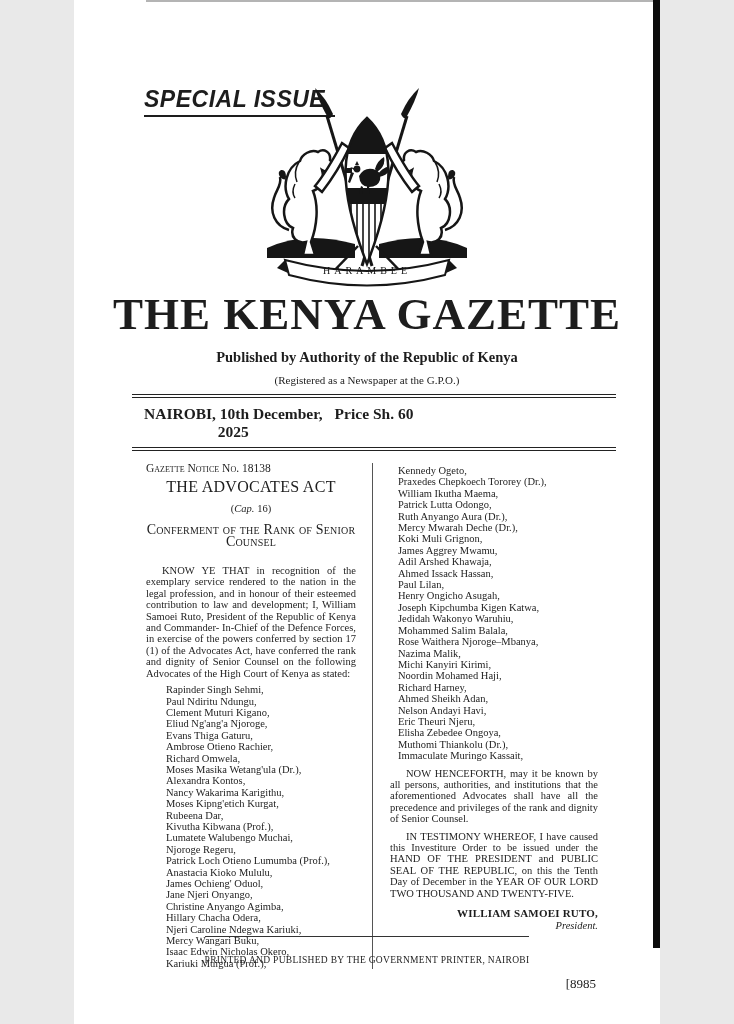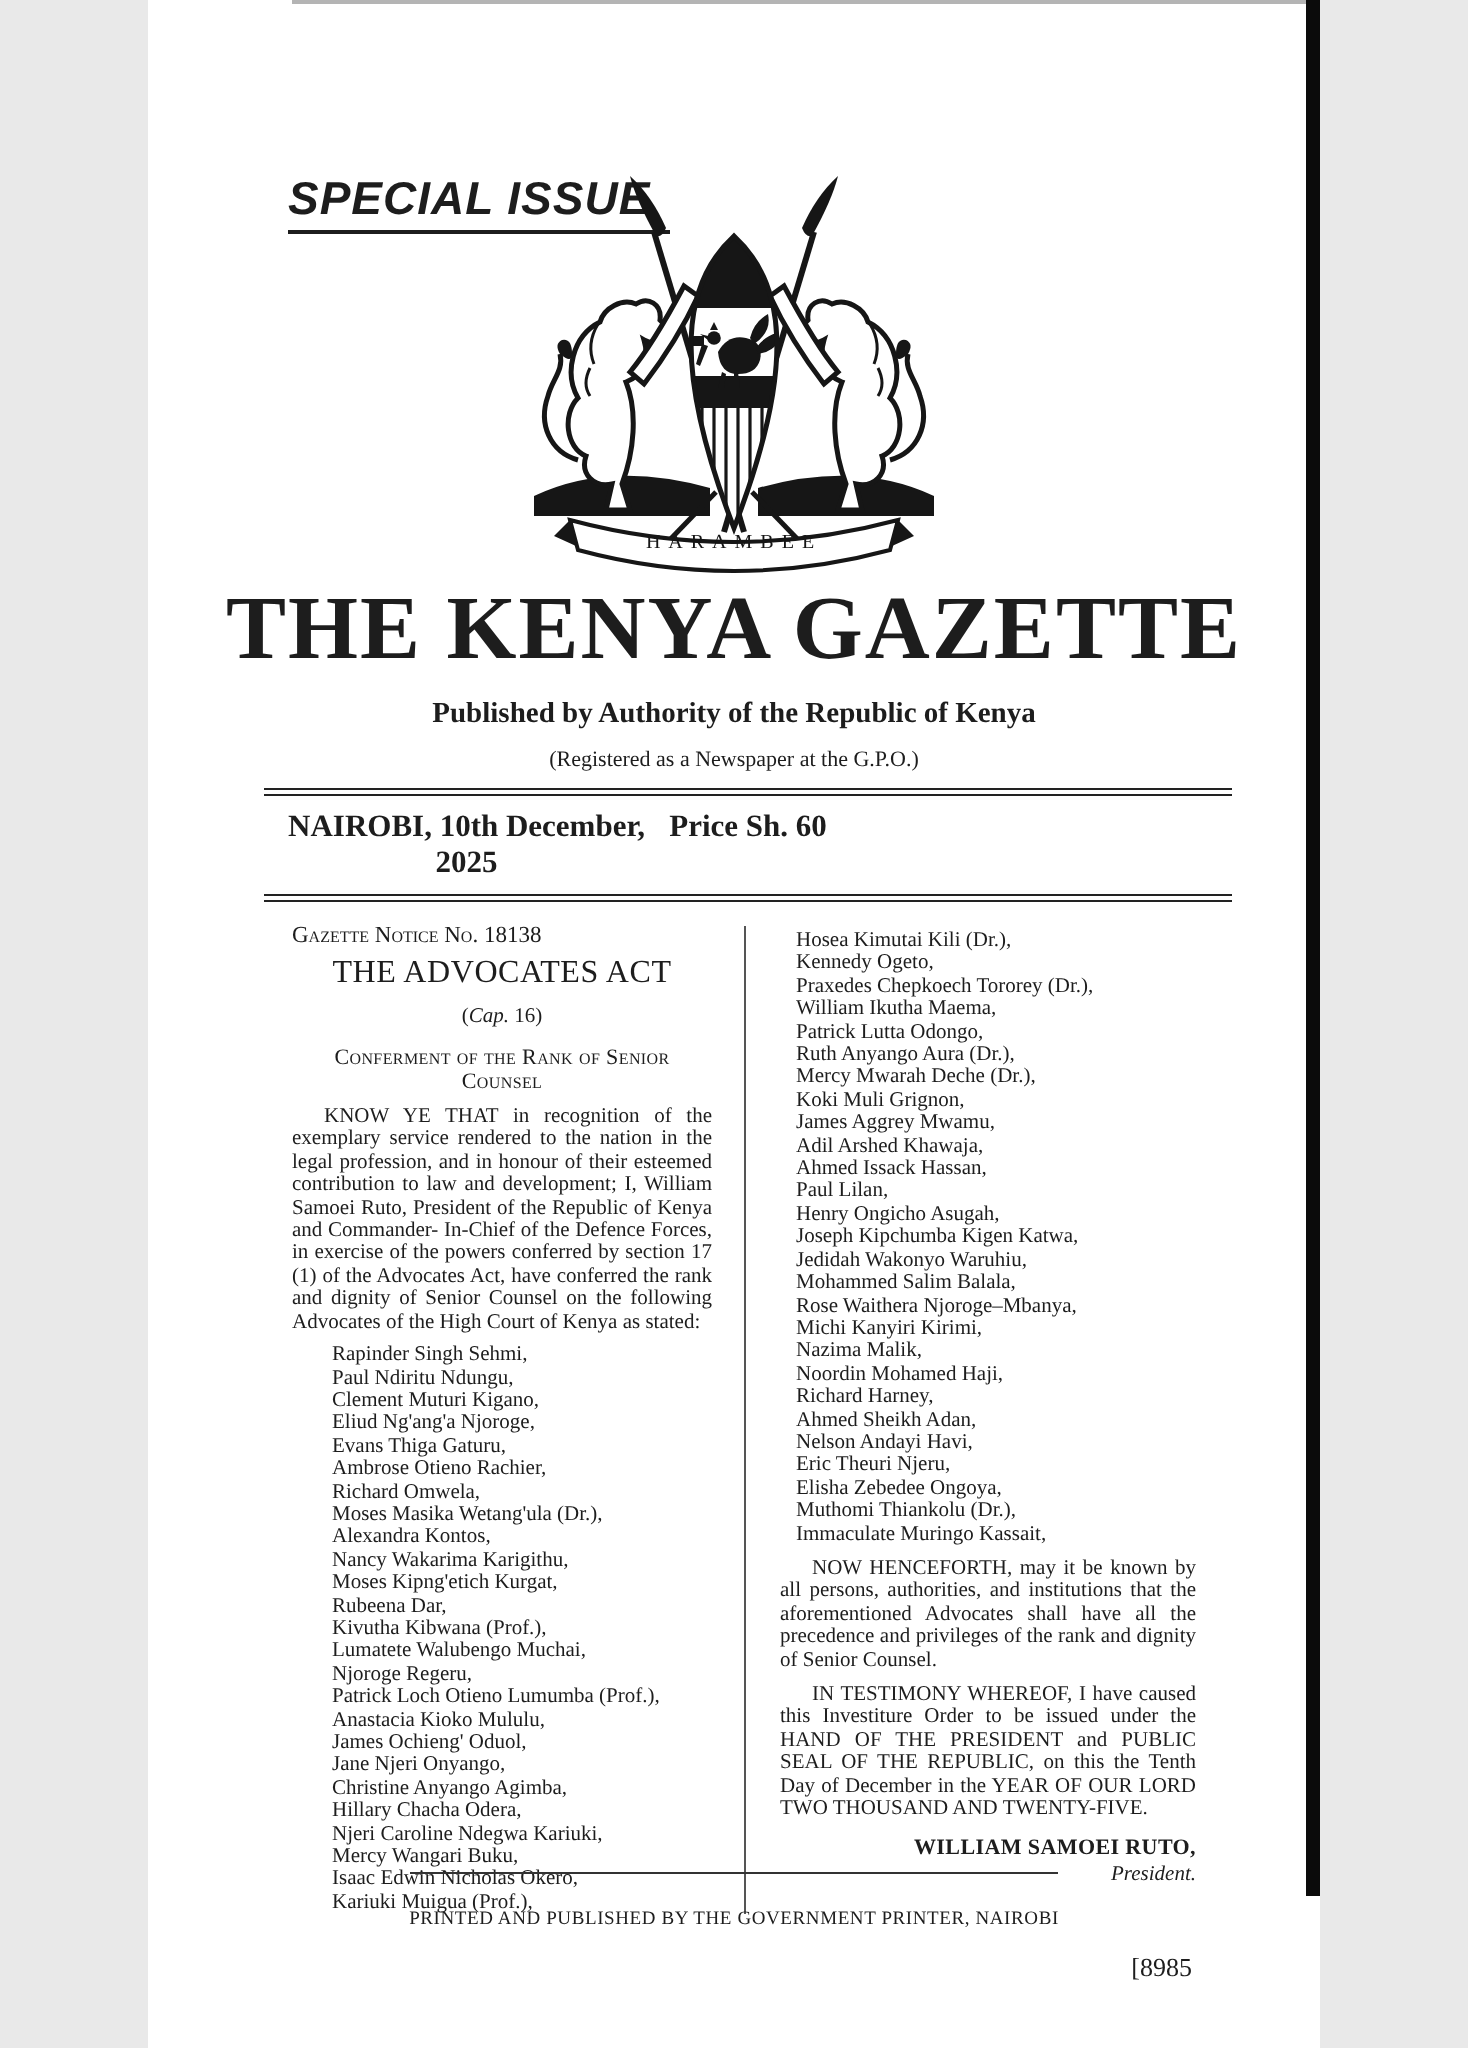--- a/index.html
+++ b/index.html
@@ -86,22 +86,22 @@
     font-variant: small-caps;
     font-size: 11.5px;
     margin-bottom: 7px;
   }
   .act-title { text-align: center; font-size: 16px; letter-spacing: .3px; margin-bottom: 10px; }
   .cap-line { text-align: center; margin-bottom: 10px; }
   .cap-line .it { font-style: italic; }
   .subject {
     text-align: center;
     font-variant: small-caps;
-    font-size: 11px; letter-spacing: .2px;
-    margin-bottom: 6px;
+    font-size: 14px; letter-spacing: .2px;
+    margin-bottom: 18px;
   }
   .para {
     text-align: justify;
     text-indent: 16px;
     margin-bottom: 5px;
   }
   .name-list { margin-left: 20px; margin-top: 2px; }
   .name-line { white-space: nowrap; }
   .para-block { margin-top: 6px; }
   .signature { margin-top: 9px; text-align: right; }
@@ -244,39 +244,38 @@
           <div class="name-line">Hillary Chacha Odera,</div>
           <div class="name-line">Njeri Caroline Ndegwa Kariuki,</div>
           <div class="name-line">Mercy Wangari Buku,</div>
           <div class="name-line">Isaac Edwin Nicholas Okero,</div>
           <div class="name-line">Kariuki Muigua (Prof.),</div>
         </div>
     </div>
 
     <div class="col col-right">
       <div class="name-list" style="margin-left:8px">
-          <div class="name-line">Hosea Kimutai Kili (Dr.),</div>
           <div class="name-line">Kennedy Ogeto,</div>
           <div class="name-line">Praxedes Chepkoech Tororey (Dr.),</div>
           <div class="name-line">William Ikutha Maema,</div>
           <div class="name-line">Patrick Lutta Odongo,</div>
           <div class="name-line">Ruth Anyango Aura (Dr.),</div>
           <div class="name-line">Mercy Mwarah Deche (Dr.),</div>
           <div class="name-line">Koki Muli Grignon,</div>
           <div class="name-line">James Aggrey Mwamu,</div>
           <div class="name-line">Adil Arshed Khawaja,</div>
           <div class="name-line">Ahmed Issack Hassan,</div>
           <div class="name-line">Paul Lilan,</div>
           <div class="name-line">Henry Ongicho Asugah,</div>
           <div class="name-line">Joseph Kipchumba Kigen Katwa,</div>
           <div class="name-line">Jedidah Wakonyo Waruhiu,</div>
           <div class="name-line">Mohammed Salim Balala,</div>
           <div class="name-line">Rose Waithera Njoroge–Mbanya,</div>
+          <div class="name-line">Nazima Malik,</div>
           <div class="name-line">Michi Kanyiri Kirimi,</div>
-          <div class="name-line">Nazima Malik,</div>
           <div class="name-line">Noordin Mohamed Haji,</div>
           <div class="name-line">Richard Harney,</div>
           <div class="name-line">Ahmed Sheikh Adan,</div>
           <div class="name-line">Nelson Andayi Havi,</div>
           <div class="name-line">Eric Theuri Njeru,</div>
           <div class="name-line">Elisha Zebedee Ongoya,</div>
           <div class="name-line">Muthomi Thiankolu (Dr.),</div>
           <div class="name-line">Immaculate Muringo Kassait,</div>
         </div>
       <div class="para para-block">NOW HENCEFORTH, may it be known by all persons, authorities, and institutions that the aforementioned Advocates shall have all the precedence and privileges of the rank and dignity of Senior Counsel.</div>

